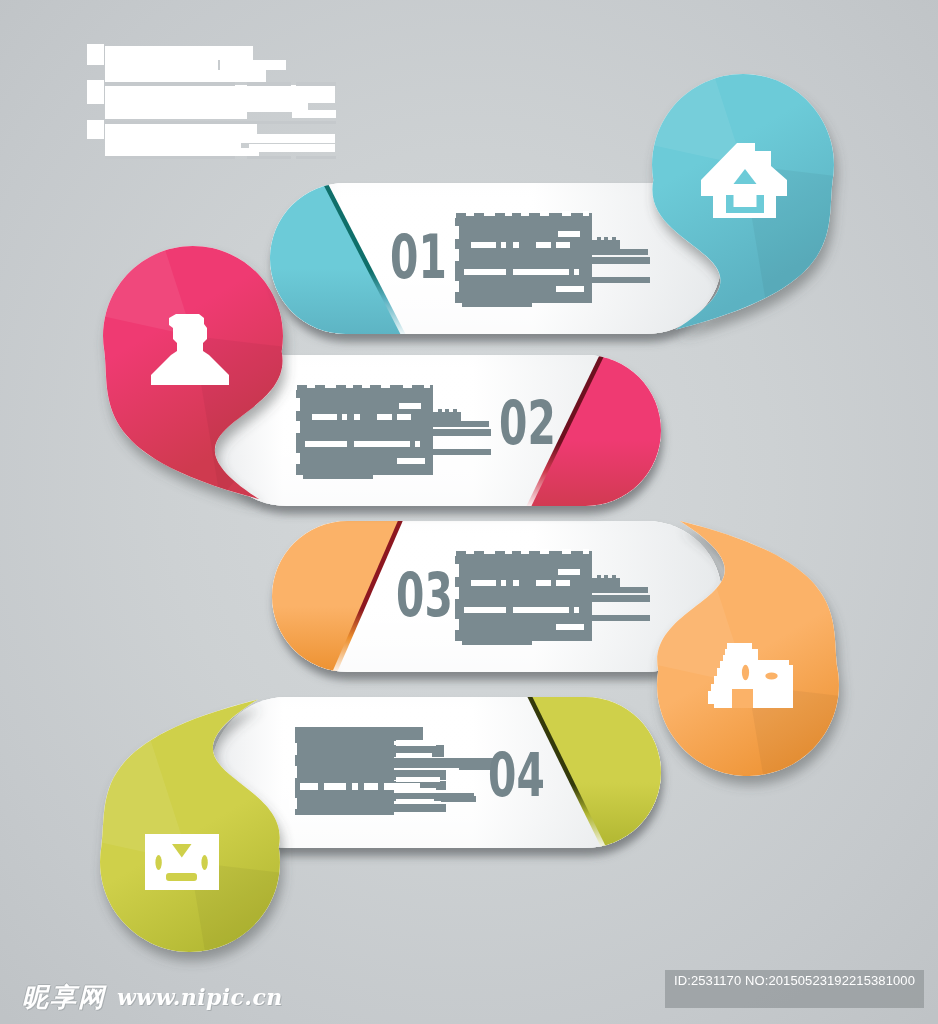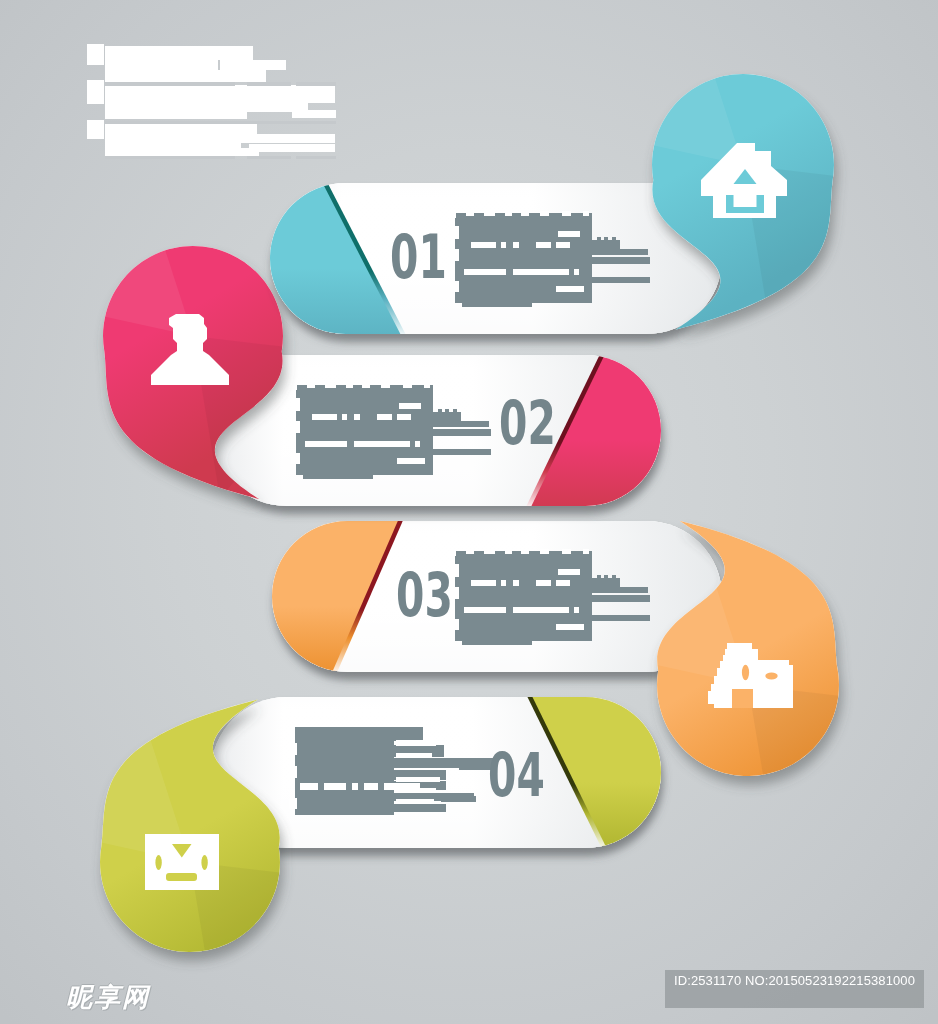--- a/index.html
+++ b/index.html
@@ -1,21 +1,21 @@
 <!DOCTYPE html>
 <html><head>
 <meta charset="utf-8">
 <title>Four Step Teardrop Infographic</title>
 <style>
   html,body{margin:0;padding:0;background:#c7cbce;}
   body{width:938px;height:1024px;overflow:hidden;
        font-family:"Liberation Sans",sans-serif;}
   #stage{position:relative;width:938px;height:1024px;overflow:hidden;}
   #art{position:absolute;left:0;top:0;}
-  .wm{position:absolute;left:22px;bottom:14px;display:flex;align-items:flex-end;margin-left:44px;}
+  .wm{position:absolute;left:22px;bottom:14px;display:flex;align-items:flex-end;}
   .wm-brand{font-family:"DejaVu Sans",sans-serif;font-weight:700;font-style:italic;
      font-size:26px;line-height:26px;color:#fff;letter-spacing:2px;
      text-shadow:1px 1px 0 #a9aeb1,-1px 0 0 #a9aeb1,0 -1px 0 #a9aeb1;}
   .wm-url{font-family:"DejaVu Serif",serif;font-weight:700;font-style:italic;font-size:22px;
      line-height:26px;color:#fff;margin-left:11px;letter-spacing:.4px;
      text-shadow:1px 1px 0 #a9aeb1;}
   .idbadge{position:absolute;right:14px;bottom:16px;background:rgba(146,151,154,.72);
      color:#fff;font-family:"Liberation Sans",sans-serif;font-size:13px;
      padding:3px 9px 20px;letter-spacing:.1px;line-height:15px;white-space:nowrap;}
 </style>
@@ -391,15 +391,16 @@
         <rect x="296.0" y="82.0" width="40.0" height="4.0" fill="#c5c9cc"></rect>
         <rect x="105.0" y="121.0" width="231.0" height="3.0" fill="#c5c9cc"></rect>
         <rect x="105.0" y="156.0" width="130.0" height="3.0" fill="#c5c9cc"></rect>
         <rect x="247.0" y="156.0" width="44.0" height="3.0" fill="#c5c9cc"></rect>
         <rect x="296.0" y="156.0" width="40.0" height="3.0" fill="#c5c9cc"></rect>
       </g>
     </svg>
 
   <div class="wm">
     <span class="wm-brand">昵享网</span>
+    <span class="wm-url">www.nipic.cn</span>
   </div>
   <div class="idbadge">ID:2531170 NO:20150523192215381000</div>
 </div>
 
 </body></html>

